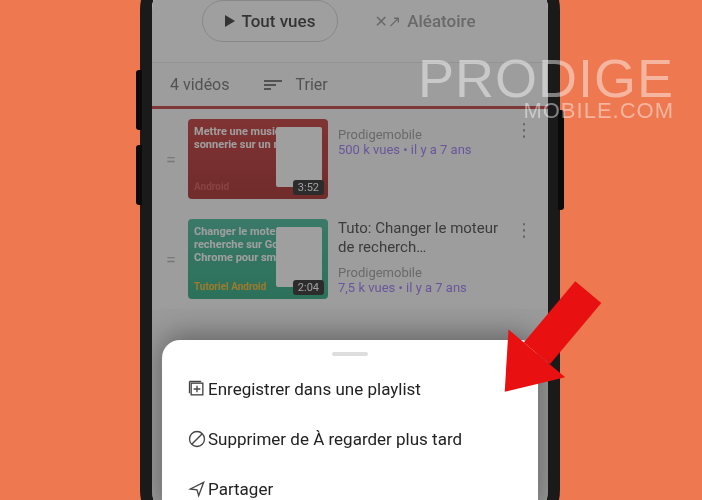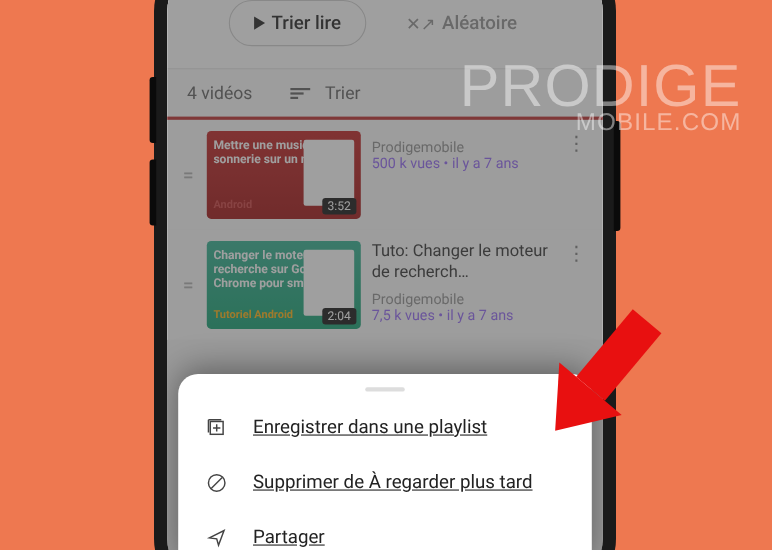--- a/index.html
+++ b/index.html
@@ -66,21 +66,21 @@
   .vstat { font-size:13px; color:#8b5cf6; }
   .more-dots { color:#777; font-size:18px; padding:0 4px; letter-spacing:-1px; }
   
   .sheet {
     position:absolute; left:10px; right:10px; bottom:10px;
     background:#fff; border-radius:18px;
     box-shadow:0 -4px 30px rgba(0,0,0,0.4);
     z-index:10; padding:8px 4px 4px;
   }
   .grab { width:36px; height:4px; background:#ddd; border-radius:2px; margin:4px auto 8px; }
-  .sheet-item { display:flex; align-items:center; gap:22px; padding:14px 20px; font-size:17px; color:#222; white-space:nowrap; overflow:hidden;text-decoration:underline; }
+  .sheet-item { display:flex; align-items:center; padding:14px 20px; font-size:17px; color:#222; white-space:nowrap; overflow:hidden; }
   .sheet-item .ic { width:22px; height:22px; flex-shrink:0; display:flex; align-items:center; justify-content:center; color:#444; }
   
   .wm {
     position:absolute; right:28px; top:56px; z-index:20;
     color:rgba(255,255,255,0.45); font-family:Impact, Arial Black, sans-serif;
     text-align:right; line-height:0.85; letter-spacing:1px;
   }
   .wm .l1 { font-size:54px; }
   .wm .l2 { font-size:22px; }
   
@@ -91,21 +91,21 @@
 
 <div class="phone">
   <div class="notch-btn pb-left1"></div>
   <div class="notch-btn pb-left2"></div>
   <div class="notch-btn pb-right"></div>
   <div class="screen">
 
     <div class="top-controls">
       <div class="pill primary">
         <span class="play-tri"></span>
-        <span>Trier lire</span>
+        <span>Tout vues</span>
       </div>
       <div class="pill muted">
         <span class="shuffle">✕↗</span>
         <span>Aléatoire</span>
       </div>
     </div>
 
     <div class="listbar">
       <span>4 vidéos</span>
       <span style="flex:0 0 6px"></span>

